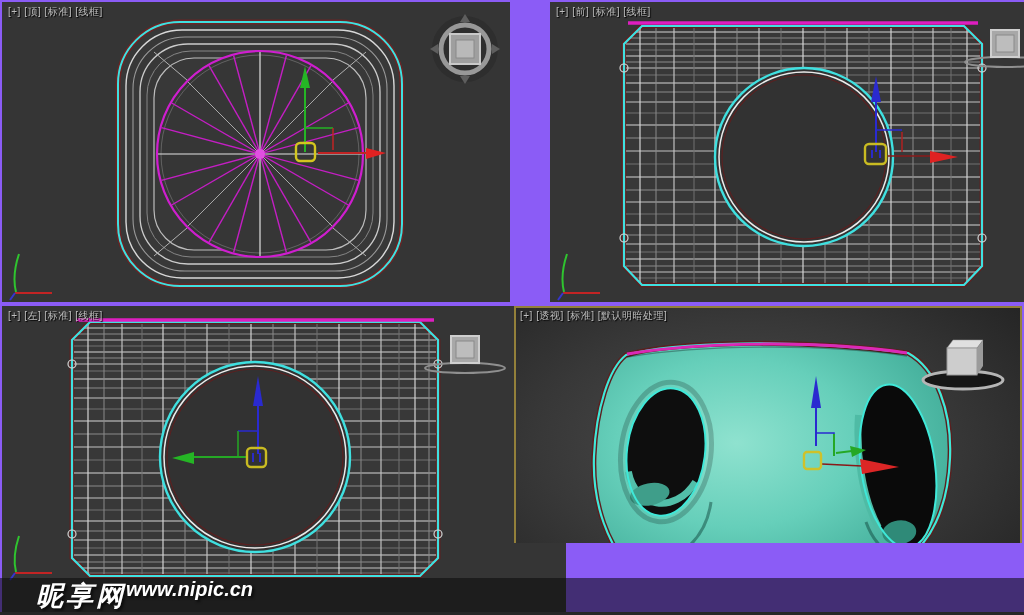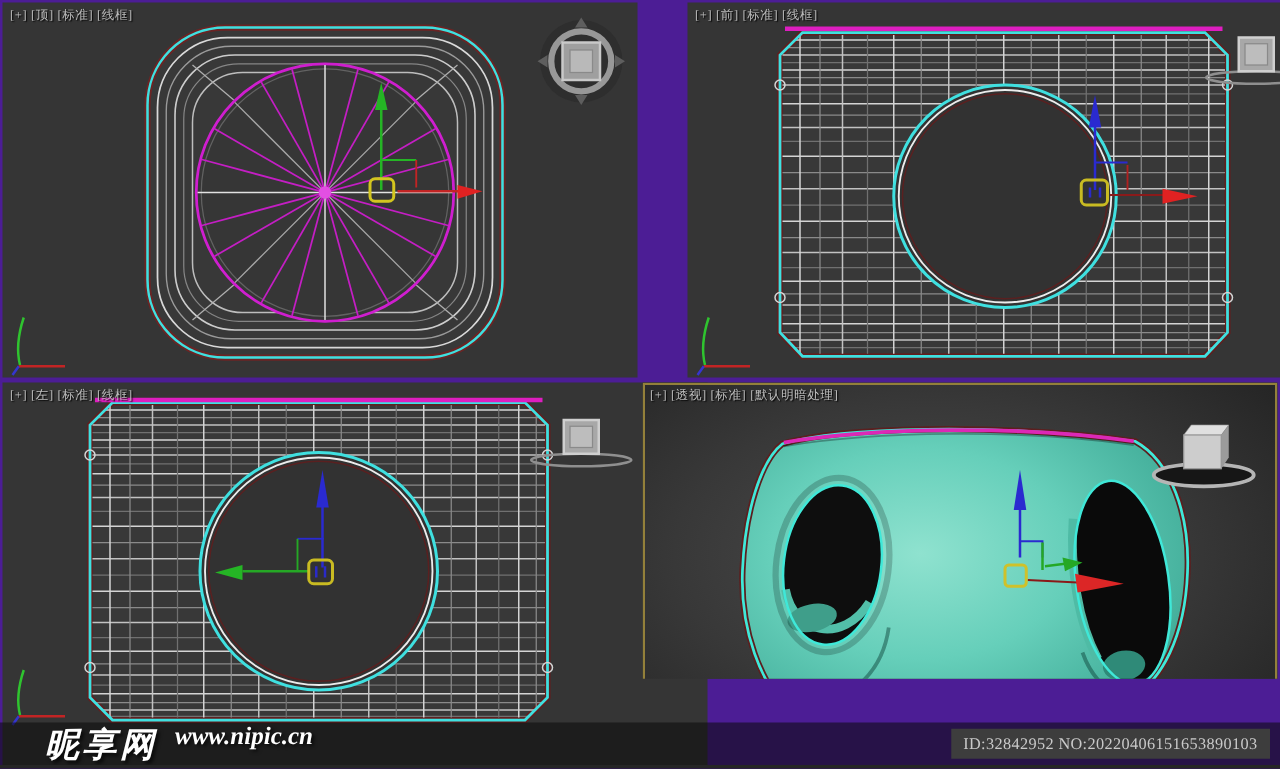--- a/index.html
+++ b/index.html
@@ -1,30 +1,30 @@
 <!DOCTYPE html>
 <html><head>
 <meta charset="utf-8">
 <style>
   html,body{margin:0;padding:0;background:#111;}
-  .stage{position:relative;width:1024px;height:615px;background:#4c1d95;overflow:hidden;
-         font-family:Liberation Serif, serif;}
+  .stage{position:relative;width:1024px;height:615px;background:#8b5cf6;overflow:hidden;
+         font-family:Liberation Sans, sans-serif;}
   .vp{position:absolute;overflow:hidden;background:#353535;}
   .vp svg{display:block;}
   .vp-label{position:absolute;top:3px;left:6px;font-size:10px;color:#bdbdbd;
             letter-spacing:.5px;text-shadow:1px 1px 1px #000;white-space:pre;cursor:default;}
   #vp-tl{left:2px;top:2px;width:508px;height:300px;}
   #vp-tr{left:514px;top:2px;width:508px;height:300px;margin-left:36px;}
   #vp-bl{left:2px;top:306px;width:564px;height:306px;text-align:right;}
   #vp-br{left:514px;top:306px;width:508px;height:237px;}
   .wm{position:absolute;left:0;top:578px;width:1024px;height:34px;
       background:rgba(10,10,10,.55);display:flex;align-items:flex-start;z-index:5;}
   .wm-name{margin-left:36px;color:#fff;font-weight:bold;font-style:italic;font-size:27px;
            letter-spacing:3px;text-shadow:2px 2px 3px rgba(0,0,0,.7);}
-  .wm-url{margin-left:14px;color:#fff;font-weight:bold;font-style:italic;font-size:20px;
+  .wm-url{color:#fff;font-weight:bold;font-style:italic;font-size:20px;
           text-shadow:2px 2px 3px rgba(0,0,0,.7);}
   .wm-id{position:absolute;right:8px;top:5px;height:24px;line-height:24px;padding:0 10px;
          background:#3d3d3d;color:#c9c9c9;font-size:13px;letter-spacing:.3px;}
   .bottom-strip{position:absolute;left:0;top:612px;width:1024px;height:3px;background:#262626;z-index:6;}
 </style>
 </head>
 <body>
 
 <div class="stage">
 
@@ -346,17 +346,16 @@
         <line x1="17" y1="281" x2="12" y2="288" stroke="#3535d0" stroke-width="2"></line>
       </g>
       <rect x="1" y="1" width="506" height="304" fill="none" stroke="#93803a" stroke-width="2"></rect>
     </svg>
     <div class="vp-label">[+] [透视] [标准] [默认明暗处理]</div>
   </div>
 
   <div class="wm">
     <span class="wm-name">昵享网</span>
     <span class="wm-url">www.nipic.cn</span>
-    <span class="wm-id">ID:32842952 NO:20220406151653890103</span>
   </div>
   <div class="bottom-strip"></div>
 
 </div>
 
 </body></html>

